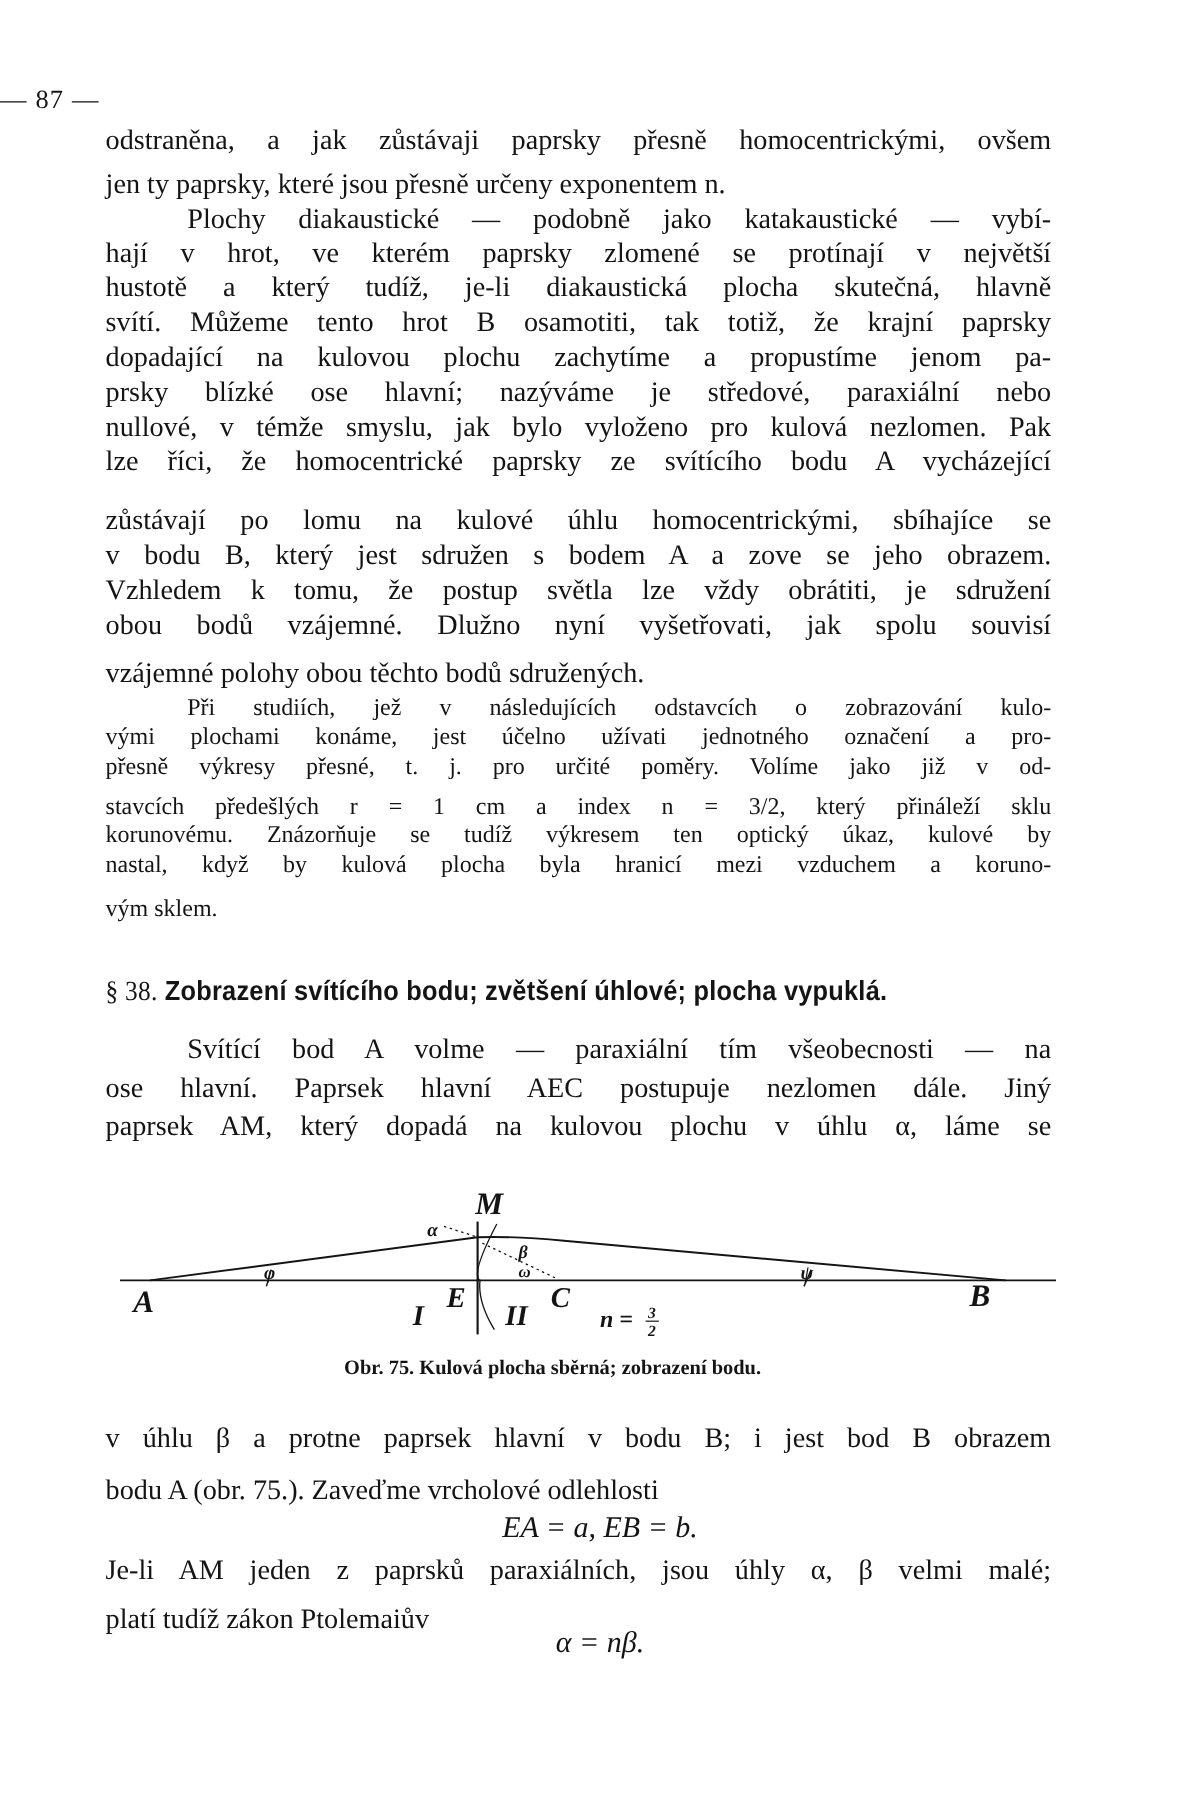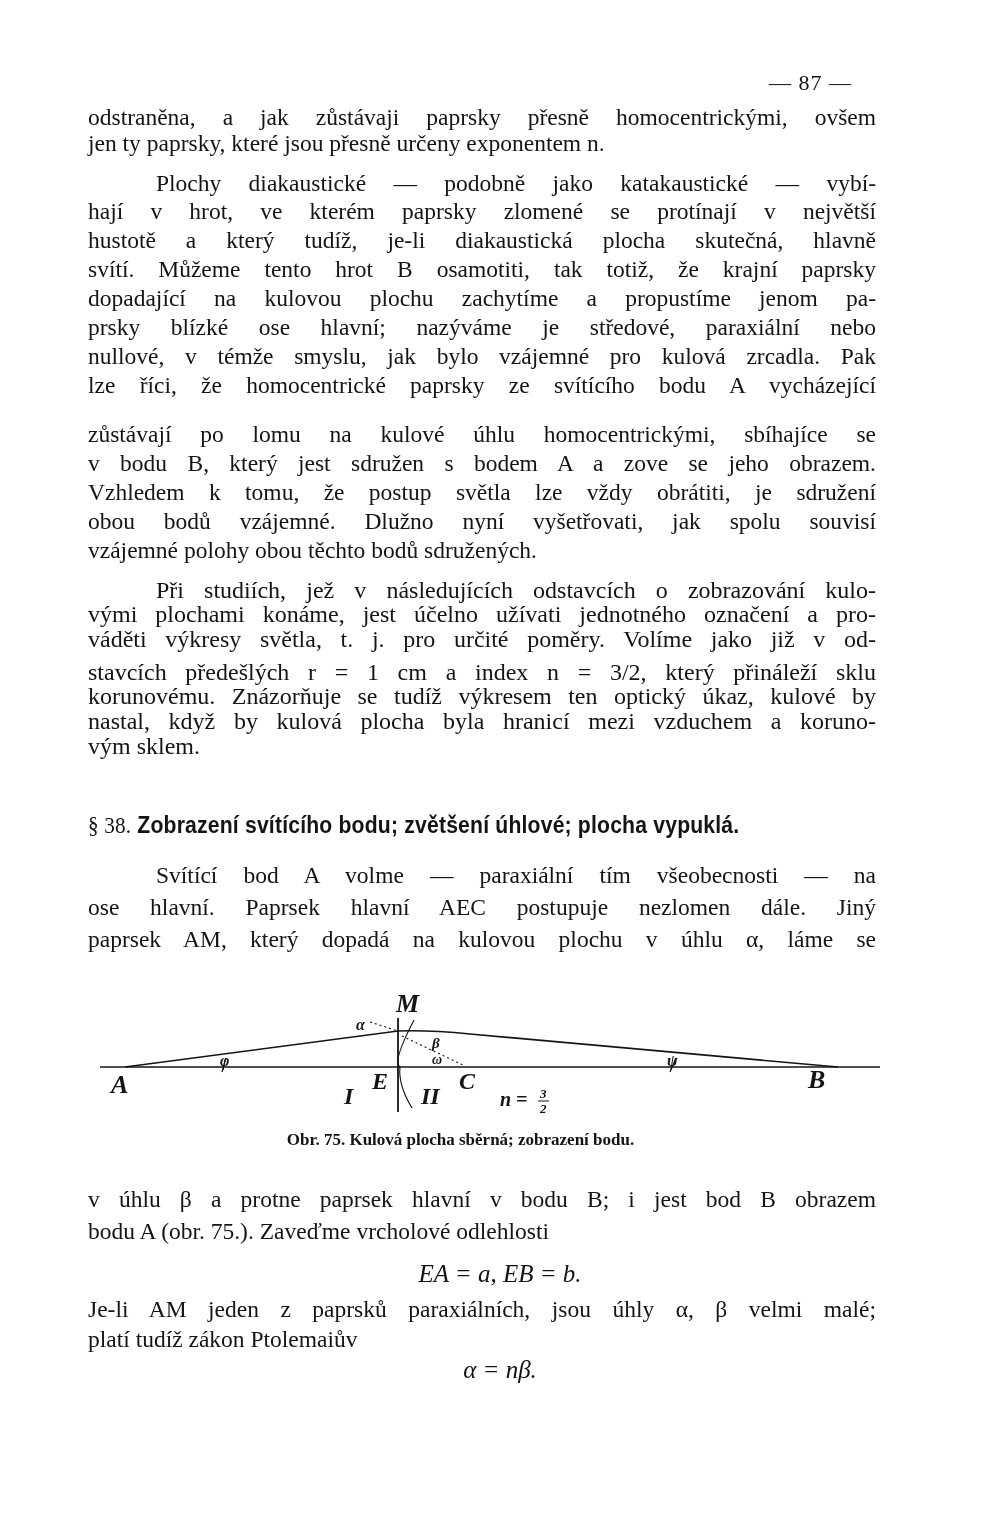--- a/index.html
+++ b/index.html
@@ -2,30 +2,30 @@
 <html><head>
 <meta charset="utf-8">
 <style>
   html, body { margin: 0; padding: 0; background: #ffffff; }
   body {
     width: 1000px; height: 1517px; position: relative; overflow: hidden;
     font-family: "Liberation Serif", "DejaVu Serif", serif;
     color: #141414;
   }
   .page-number {
-    position: absolute; top: 70px; left: 0; width: 852px; text-align: right;
+    position: absolute; top: 70px; left: 0; width: 852px; text-align: left;
     font-size: 22px; letter-spacing: 1px;
   }
   .line {
     position: absolute; left: 88px; width: 788px;
     font-size: 23.5px; line-height: 26px; white-space: nowrap;
     text-align: justify; text-align-last: justify;
   }
-  .line.last { text-align-last: left; }
-  .small .line, .line.small { font-size: 24px; line-height: 24px; }
+  .line.last { text-align-last: left; margin-top: 11px; }
+  .small .line, .line.small { font-size: 20px; line-height: 24px; }
   .indent { padding-left: 68px; width: 720px; }
   .heading {
     position: absolute; left: 88px; top: 812px; width: 800px;
     font-family: "Liberation Sans", "DejaVu Sans", sans-serif; font-weight: bold;
     font-size: 23px; letter-spacing: 0.2px; white-space: nowrap;
     transform: scaleX(0.92); transform-origin: left;
   }
   .heading .sec { font-family: "Liberation Serif", serif; font-weight: normal; }
   .caption {
     position: absolute; top: 1130px; left: 0; width: 921px; text-align: center;
@@ -49,33 +49,33 @@
   <div class="line last" style="top:130px">jen ty paprsky, které jsou přesně určeny exponentem n.</div>
 </div>
 
 <div>
   <div class="line indent" style="top:170px;left:88px">Plochy diakaustické — podobně jako katakaustické — vybí-</div>
   <div class="line" style="top:198px">hají v hrot, ve kterém paprsky zlomené se protínají v největší</div>
   <div class="line" style="top:227px">hustotě a který tudíž, je-li diakaustická plocha skutečná, hlavně</div>
   <div class="line" style="top:256px">svítí. Můžeme tento hrot B osamotiti, tak totiž, že krajní paprsky</div>
   <div class="line" style="top:285px">dopadající na kulovou plochu zachytíme a propustíme jenom pa-</div>
   <div class="line" style="top:314px">prsky blízké ose hlavní; nazýváme je středové, paraxiální nebo</div>
-  <div class="line" style="top:343px">nullové, v témže smyslu, jak bylo vzájemné pro kulová zrcadla. Pak</div>
+  <div class="line" style="top:343px">nullové, v témže smyslu, jak bylo vyloženo pro kulová nezlomen. Pak</div>
   <div class="line" style="top:372px">lze říci, že homocentrické paprsky ze svítícího bodu A vycházející</div>
   <div class="line" style="top:421px">zůstávají po lomu na kulové úhlu homocentrickými, sbíhajíce se</div>
   <div class="line" style="top:450px">v bodu B, který jest sdružen s bodem A a zove se jeho obrazem.</div>
   <div class="line" style="top:479px">Vzhledem k tomu, že postup světla lze vždy obrátiti, je sdružení</div>
   <div class="line" style="top:508px">obou bodů vzájemné. Dlužno nyní vyšetřovati, jak spolu souvisí</div>
   <div class="line last" style="top:537px">vzájemné polohy obou těchto bodů sdružených.</div>
 </div>
 
 <div class="small">
   <div class="line indent" style="top:578px;left:88px">Při studiích, jež v následujících odstavcích o zobrazování kulo-</div>
   <div class="line" style="top:602px">vými plochami konáme, jest účelno užívati jednotného označení a pro-</div>
-  <div class="line" style="top:627px">váděti výkresy světla, t. j. pro určité poměry. Volíme jako již v od-</div>
+  <div class="line" style="top:627px">přesně výkresy přesné, t. j. pro určité poměry. Volíme jako již v od-</div>
   <div class="line" style="top:660px">stavcích předešlých r = 1 cm a index n = 3/2, který přináleží sklu</div>
   <div class="line" style="top:684px">korunovému. Znázorňuje se tudíž výkresem ten optický úkaz, kulové by</div>
   <div class="line" style="top:709px">nastal, když by kulová plocha byla hranicí mezi vzduchem a koruno-</div>
   <div class="line last" style="top:734px">vým sklem.</div>
 </div>
 
 <div class="heading">
   <span class="sec">§ 38.</span>
   <span>Zobrazení svítícího bodu; zvětšení úhlové; plocha vypuklá.</span>
 </div>

